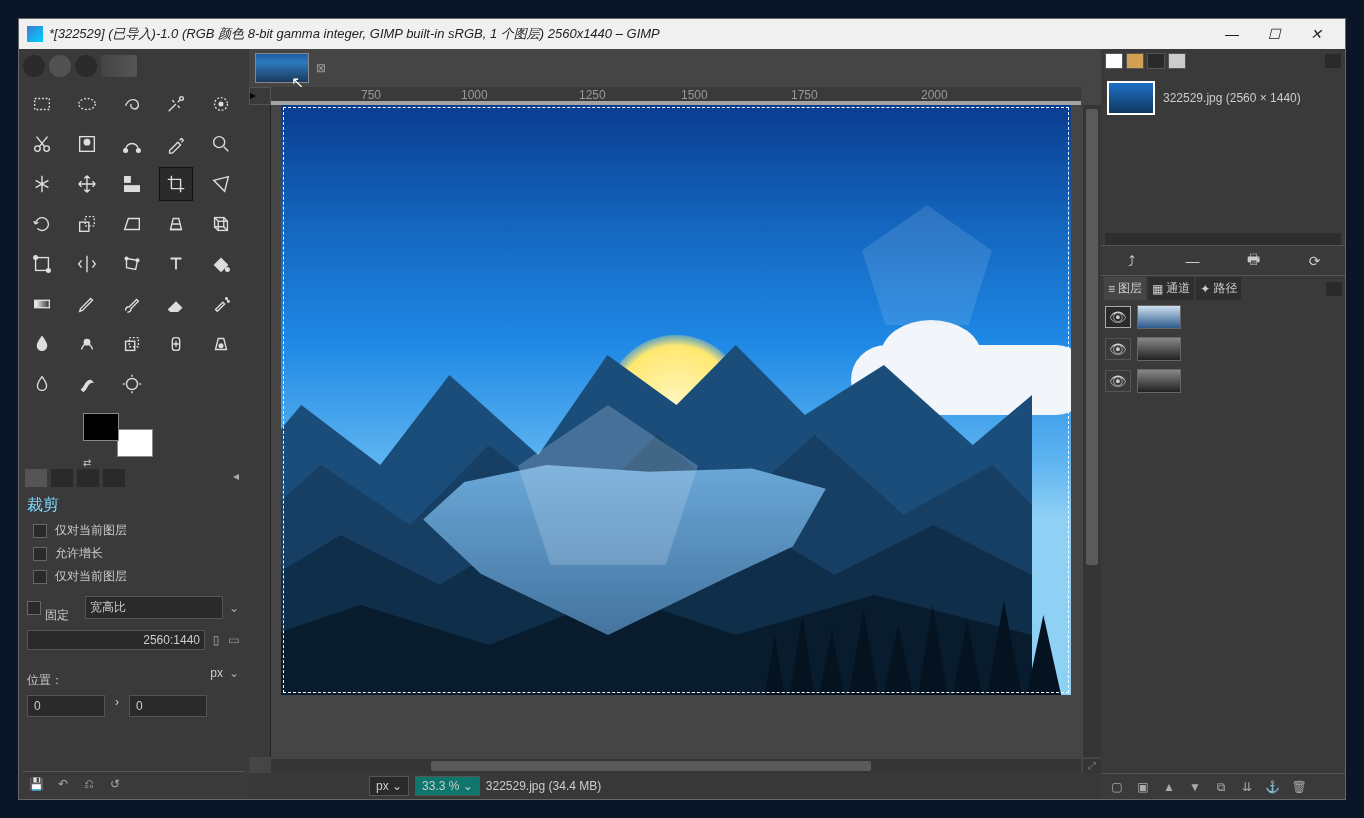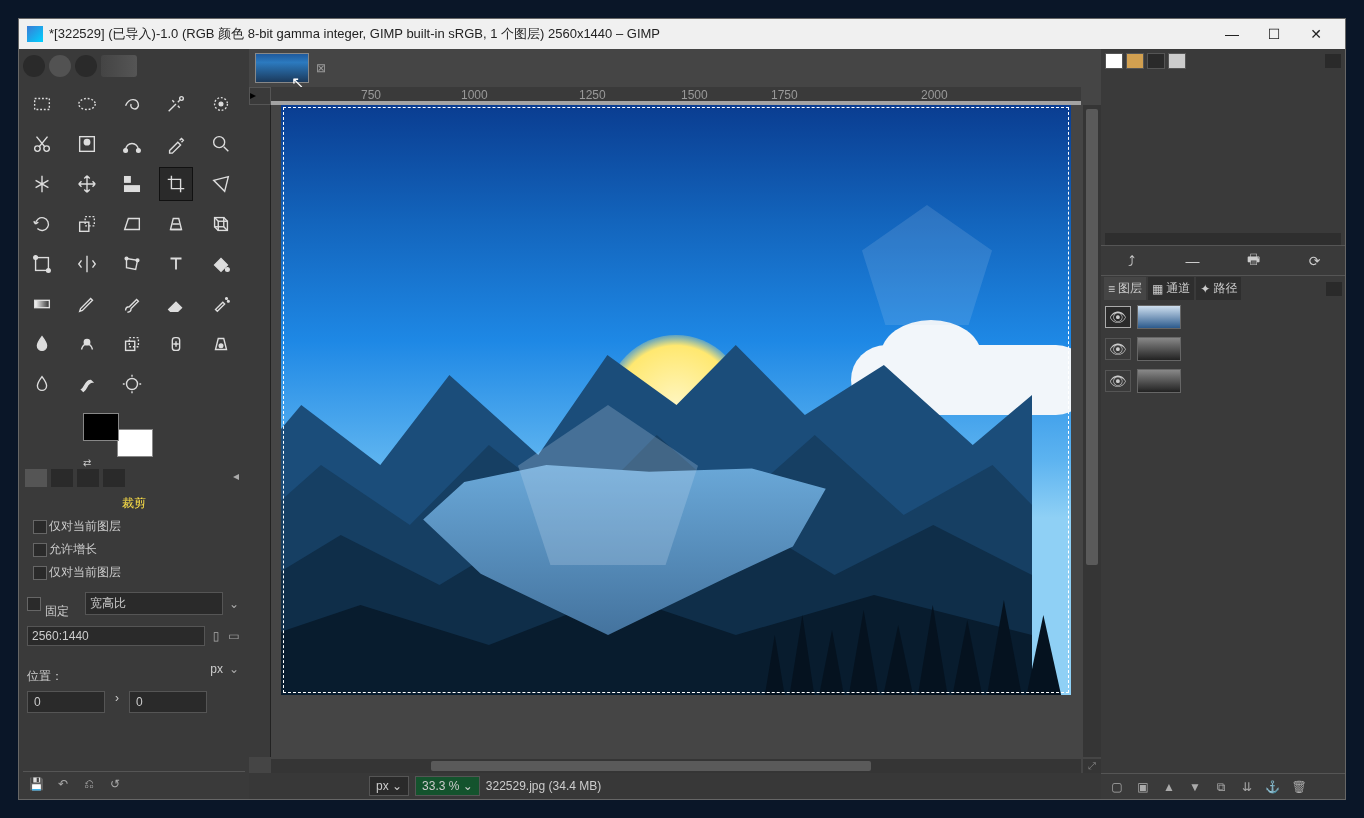--- a/index.html
+++ b/index.html
@@ -1,18 +1,18 @@
 <!DOCTYPE html>
 <html><head>
 <meta charset="utf-8">
 <style>
 * { margin: 0; padding: 0; box-sizing: border-box; font-family: "Microsoft YaHei", sans-serif; font-size: 12px; }
 body { background: #0a1628; width: 1364px; height: 818px; overflow: hidden; }
 .window { position: absolute; left: 18px; top: 18px; width: 1328px; height: 782px; background: #454545; border: 1px solid #666; display: flex; flex-direction: column; }
-.titlebar { height: 30px; background: #f0f0f0; display: flex; align-items: center; padding: 0 8px; color: #222; }
+.titlebar { height: 30px; background: #f0f0f0; display: flex; align-items: center; padding: 0 8px; color: #222; font-style: italic; }
 .titlebar .icon { width: 16px; height: 16px; background: linear-gradient(135deg,#3a7bd5,#00d2ff); margin-right: 6px; }
 .titlebar .title { flex: 1; font-size: 13px; }
 .titlebar .winbtn { width: 42px; height: 28px; display: flex; align-items: center; justify-content: center; font-size: 14px; }
 .menubar { height: 26px; background: #383838; display: flex; align-items: center; padding: 0 6px; gap: 6px; }
 .menubar .mitem { color: #ddd; padding: 2px 6px; }
 .content { flex: 1; display: flex; background: #454545; }
 .left-panel { width: 230px; background: #3a3a3a; display: flex; flex-direction: column; padding: 4px; }
 .brush-preview { height: 26px; display: flex; align-items: center; gap: 4px; margin-bottom: 4px; }
 .brush-preview .circ { width: 22px; height: 22px; border-radius: 50%; background: #2a2a2a; }
 .brush-preview .circ.light { background: #525252; }
@@ -23,22 +23,22 @@
 .tool svg { width: 22px; height: 22px; stroke: #ddd; fill: none; stroke-width: 1.5; }
 .color-swatch { margin: 8px 0 4px 60px; width: 70px; height: 44px; position: relative; }
 .color-swatch .fg { position: absolute; left: 0; top: 0; width: 36px; height: 28px; background: #000; border: 1px solid #888; }
 .color-swatch .bg { position: absolute; right: 0; bottom: 0; width: 36px; height: 28px; background: #fff; border: 1px solid #888; }
 .color-swatch .swap { position: absolute; left: 0; bottom: -12px; width: 14px; height: 12px; color: #ccc; font-size: 10px; }
 .options-tabs { height: 20px; display: flex; gap: 4px; margin-top: 8px; padding: 0 2px; }
 .options-tabs .otab { width: 22px; height: 18px; background: #2a2a2a; }
 .options-tabs .otab.active { background: #555; }
 .options-tabs .cfg { margin-left: auto; color: #aaa; font-size: 12px; padding: 0 4px; }
 .options-body { flex: 1; background: #3a3a3a; padding: 6px 4px; color: #ccc; display: flex; flex-direction: column; gap: 6px; }
-.options-title { font-size: 12px; color: #fde047; text-align: center; }
-.chk { display: flex; align-items: center; gap: 2px; padding-left: 6px; }
+.options-title { font-size: 16px; color: #7dd3fc; }
+.chk { display: flex; align-items: center; gap: 8px; padding-left: 6px; }
 .chk .box { width: 14px; height: 14px; background: #2a2a2a; border: 1px solid #666; }
 .opt-row { display: flex; align-items: center; gap: 4px; }
 .opt-row .lbl { min-width: 36px; margin-top: 16px; }
 .opt-row .field { flex: 1; background: #2a2a2a; border: 1px solid #555; padding: 2px 4px; color: #ccc; }
 .opt-row .arrow { width: 14px; text-align: center; color: #aaa; }
 .num-inputs { display: flex; gap: 10px; }
 .num-inputs .ni { width: 78px; background: #2a2a2a; border: 1px solid #555; padding: 3px 6px; color: #ccc; }
 .bottom-tools { height: 24px; display: flex; gap: 6px; align-items: center; padding: 0 4px; border-top: 1px solid #555; }
 .bottom-tools .bt { width: 20px; height: 18px; color: #aaa; display: flex; align-items: center; justify-content: center; }
 
@@ -54,21 +54,21 @@
 .canvas-viewport { position: absolute; left: 22px; top: 56px; right: 20px; bottom: 42px; background: #454545; overflow: hidden; }
 .canvas-img { position: absolute; left: 10px; top: 0; right: 10px; height: 590px; }
 .marching-ants { position: absolute; inset: 2px; border: 1px dashed #fff; }
 .scrollbar-v { position: absolute; right: 0; top: 56px; bottom: 42px; width: 18px; background: #353535; }
 .scrollbar-v .thumb { position: absolute; top: 4px; left: 3px; right: 3px; height: 70%; background: #5a5a5a; border-radius: 2px; }
 .scrollbar-h { position: absolute; left: 22px; right: 20px; bottom: 26px; height: 14px; background: #353535; }
 .scrollbar-h .thumb { position: absolute; left: 160px; width: 440px; top: 2px; bottom: 2px; background: #5a5a5a; border-radius: 2px; }
 .nav-corner { position: absolute; right: 0; bottom: 26px; width: 18px; height: 14px; background: #353535; display: flex; align-items: center; justify-content: center; color: #888; font-size: 10px; }
 .statusbar { position: absolute; left: 0; right: 0; bottom: 0; height: 26px; background: #383838; display: flex; align-items: center; gap: 6px; padding: 0 4px; color: #ccc; }
 .statusbar .sel { background: #2a2a2a; border: 1px solid #555; padding: 2px 6px; }
-.statusbar .zoom { background: #14532d; border: 1px solid #555; padding: 2px 6px; }
+.statusbar .zoom { background: #0f766e; border: 1px solid #555; padding: 2px 6px; }
 
 .right-panel { width: 244px; background: #3a3a3a; display: flex; flex-direction: column; }
 .rtop-tabs { height: 24px; display: flex; gap: 3px; padding: 3px 4px; align-items: center; }
 .rtop-tabs .rt { width: 18px; height: 16px; background: #2a2a2a; border: 1px solid #555; }
 .rtop-tabs .rt.light { background: #d2a050; }
 .rtop-tabs .cfg { margin-left: auto; width: 16px; height: 14px; background: #2a2a2a; }
 .images-list { flex: 0 0 160px; overflow: auto; }
 .img-item { display: flex; align-items: center; gap: 8px; padding: 8px 6px; color: #ccc; }
 .img-item.sel .thumb { border: 2px solid #fff; }
 .img-item .thumb { width: 48px; height: 34px; background: #1e5a9e; border: 1px solid #666; flex-shrink: 0; }
@@ -388,21 +388,21 @@
             <div class="box"></div>
             <span>仅对当前图层</span>
           </div>
         <div class="opt-row">
           <div class="box" style="width:14px;height:14px;background:#2a2a2a;border:1px solid #666"></div>
           <span class="lbl">固定</span>
           <div class="field">宽高比</div>
           <span class="arrow">⌄</span>
         </div>
         <div class="opt-row">
-          <div class="field" style="text-align:left">2560:1440</div>
+          <div class="field" style="text-align:right">2560:1440</div>
           <span class="arrow">▯</span>
           <span class="arrow">▭</span>
         </div>
         <div class="opt-row">
           <span class="lbl">位置：</span>
           <div style="flex:1"></div>
           <span>px</span>
           <span class="arrow">⌄</span>
         </div>
         <div class="num-inputs">
@@ -424,21 +424,21 @@
         <div class="doc-tab"></div>
         <div class="doc-close">⊠</div>
         <div class="cursor">↖</div>
       </div>
       <div class="ruler-corner">▸</div>
       <div class="ruler-h">
         <span style="left:90px">750</span>
         <span style="left:190px">1000</span>
         <span style="left:308px">1250</span>
         <span style="left:410px">1500</span>
-        <span style="left:500px">1750</span>
+        <span style="left:520px">1750</span>
         <span style="left:650px">2000</span>
       </div>
       <div class="ruler-v"></div>
 
       <div class="canvas-viewport">
         <div class="canvas-img">
           <div class="scene">
             <div class="sun"></div>
             <div class="cloud"></div>
             <div class="fog2"></div>
@@ -486,20 +486,24 @@
 
     <div class="right-panel">
       <div class="rtop-tabs">
         <div class="rt" style="background:#fff"></div>
         <div class="rt light"></div>
         <div class="rt"></div>
         <div class="rt" style="background:#ccc"></div>
         <div class="cfg"></div>
       </div>
       <div class="images-list">
+        <div class="img-item sel">
+          <div class="thumb" style="background:linear-gradient(to bottom,#1e6fc4,#0f3860)"></div>
+          <span>322529.jpg (2560 × 1440)</span>
+        </div>
       </div>
       <div class="rhscroll"></div>
       <div class="rbtns">
         <div class="rb">⤴</div>
         <div class="rb">—</div>
         <div class="rb">🖶</div>
         <div class="rb">⟳</div>
       </div>
 
       <div class="layer-tabs">

